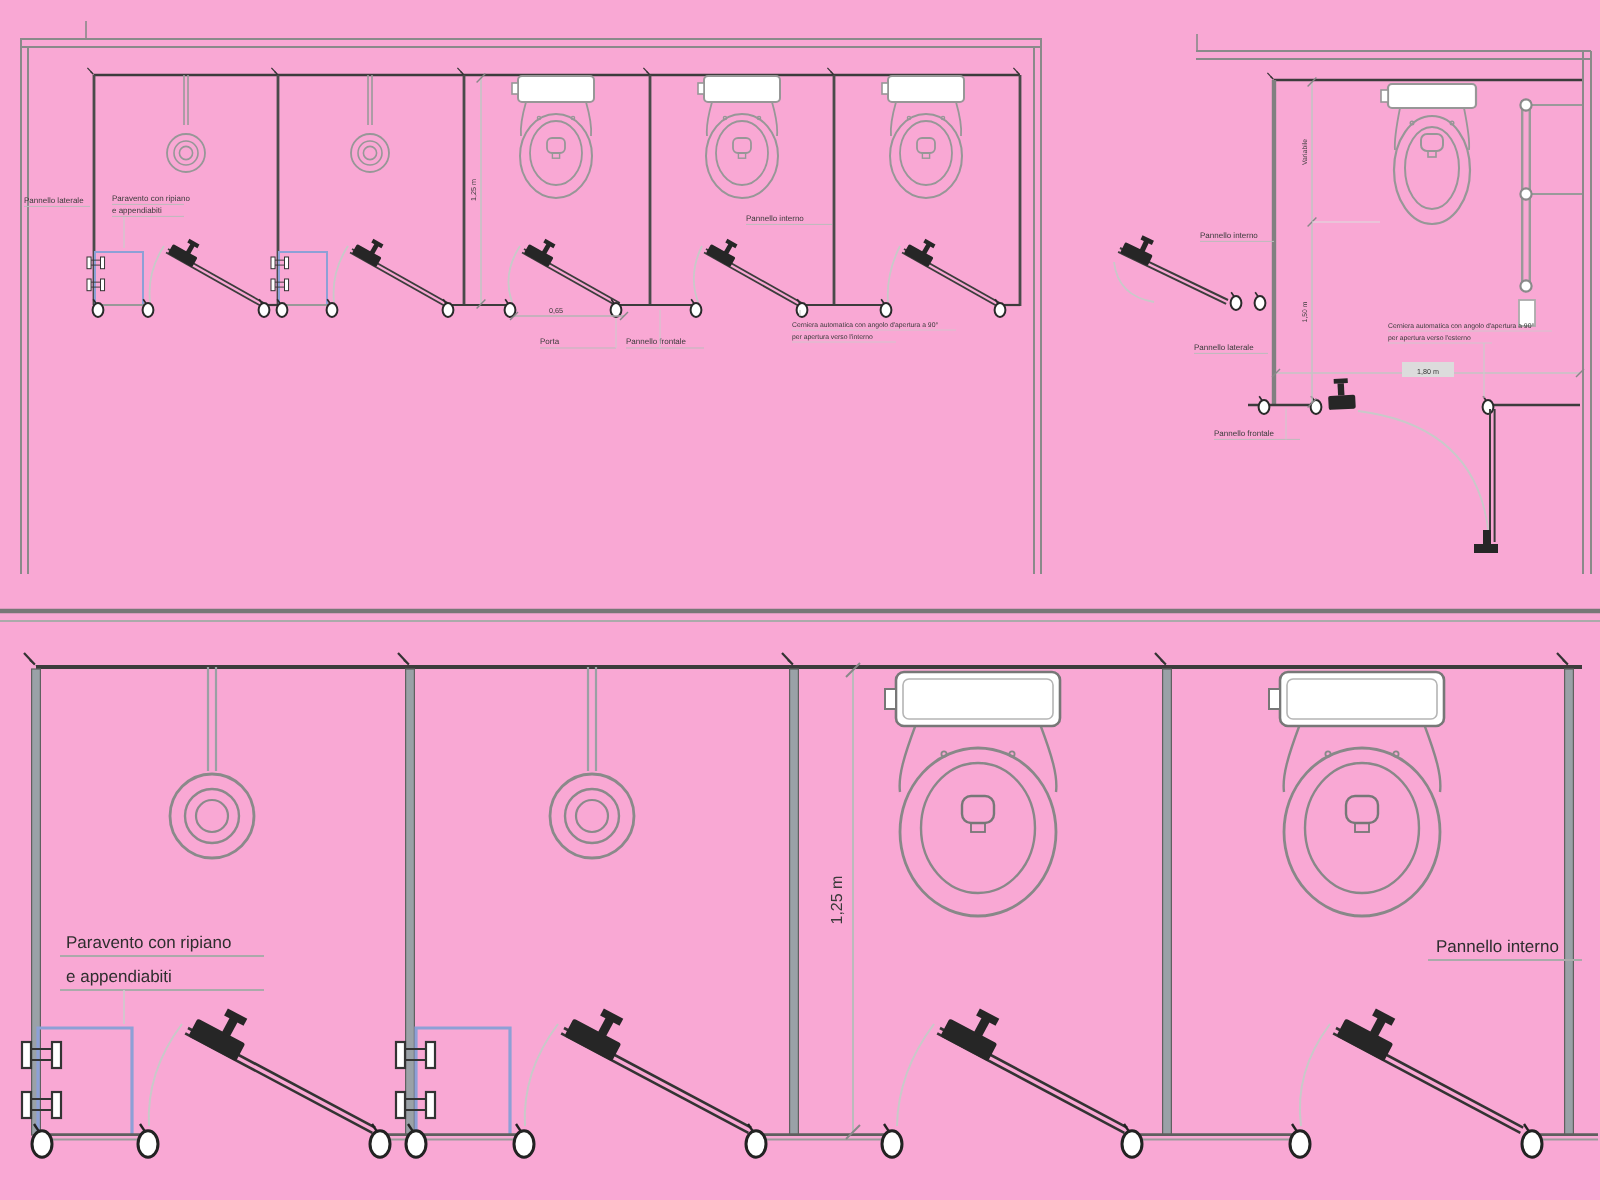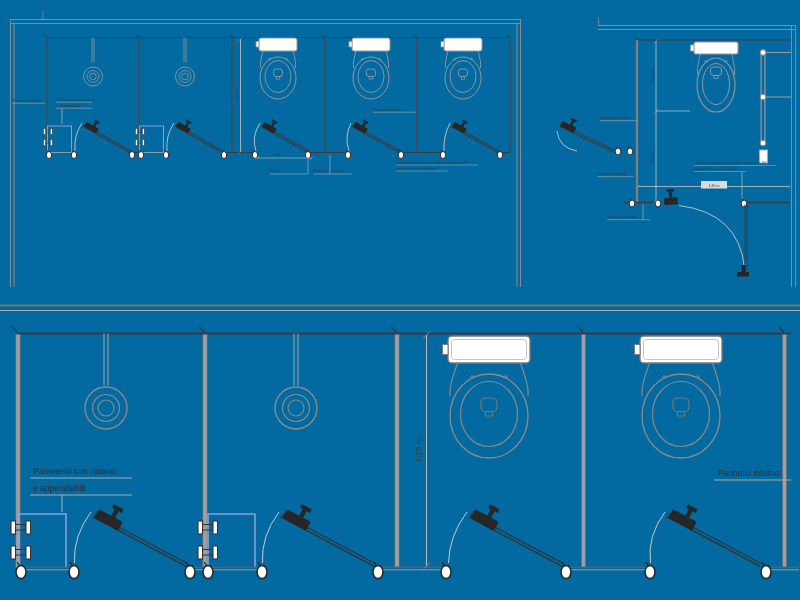--- a/index.html
+++ b/index.html
@@ -1,16 +1,16 @@
 <!DOCTYPE html>
 <html><head>
 <meta charset="utf-8">
 <style>
   html,body{margin:0;padding:0;background:#ffffff;}
-  .stage{position:relative;width:800px;height:600px;background:#0369a1;overflow:hidden;text-decoration:underline;}
+  .stage{position:relative;width:800px;height:600px;background:#f9a8d4;overflow:hidden;text-decoration:underline;}
   svg text{font-family:"Liberation Sans","DejaVu Sans",sans-serif;fill:#3a3a3a;}
   .txt-xs{font-size:4px;}
   .txt-xxs{font-size:3.4px;}
   .txt-dim{font-size:3.6px;}
   .txt-lg{font-size:8.5px;fill:#2e2e2e;}
   .txt-dim-lg{font-size:8px;}
 </style>
 </head>
 <body>
 

